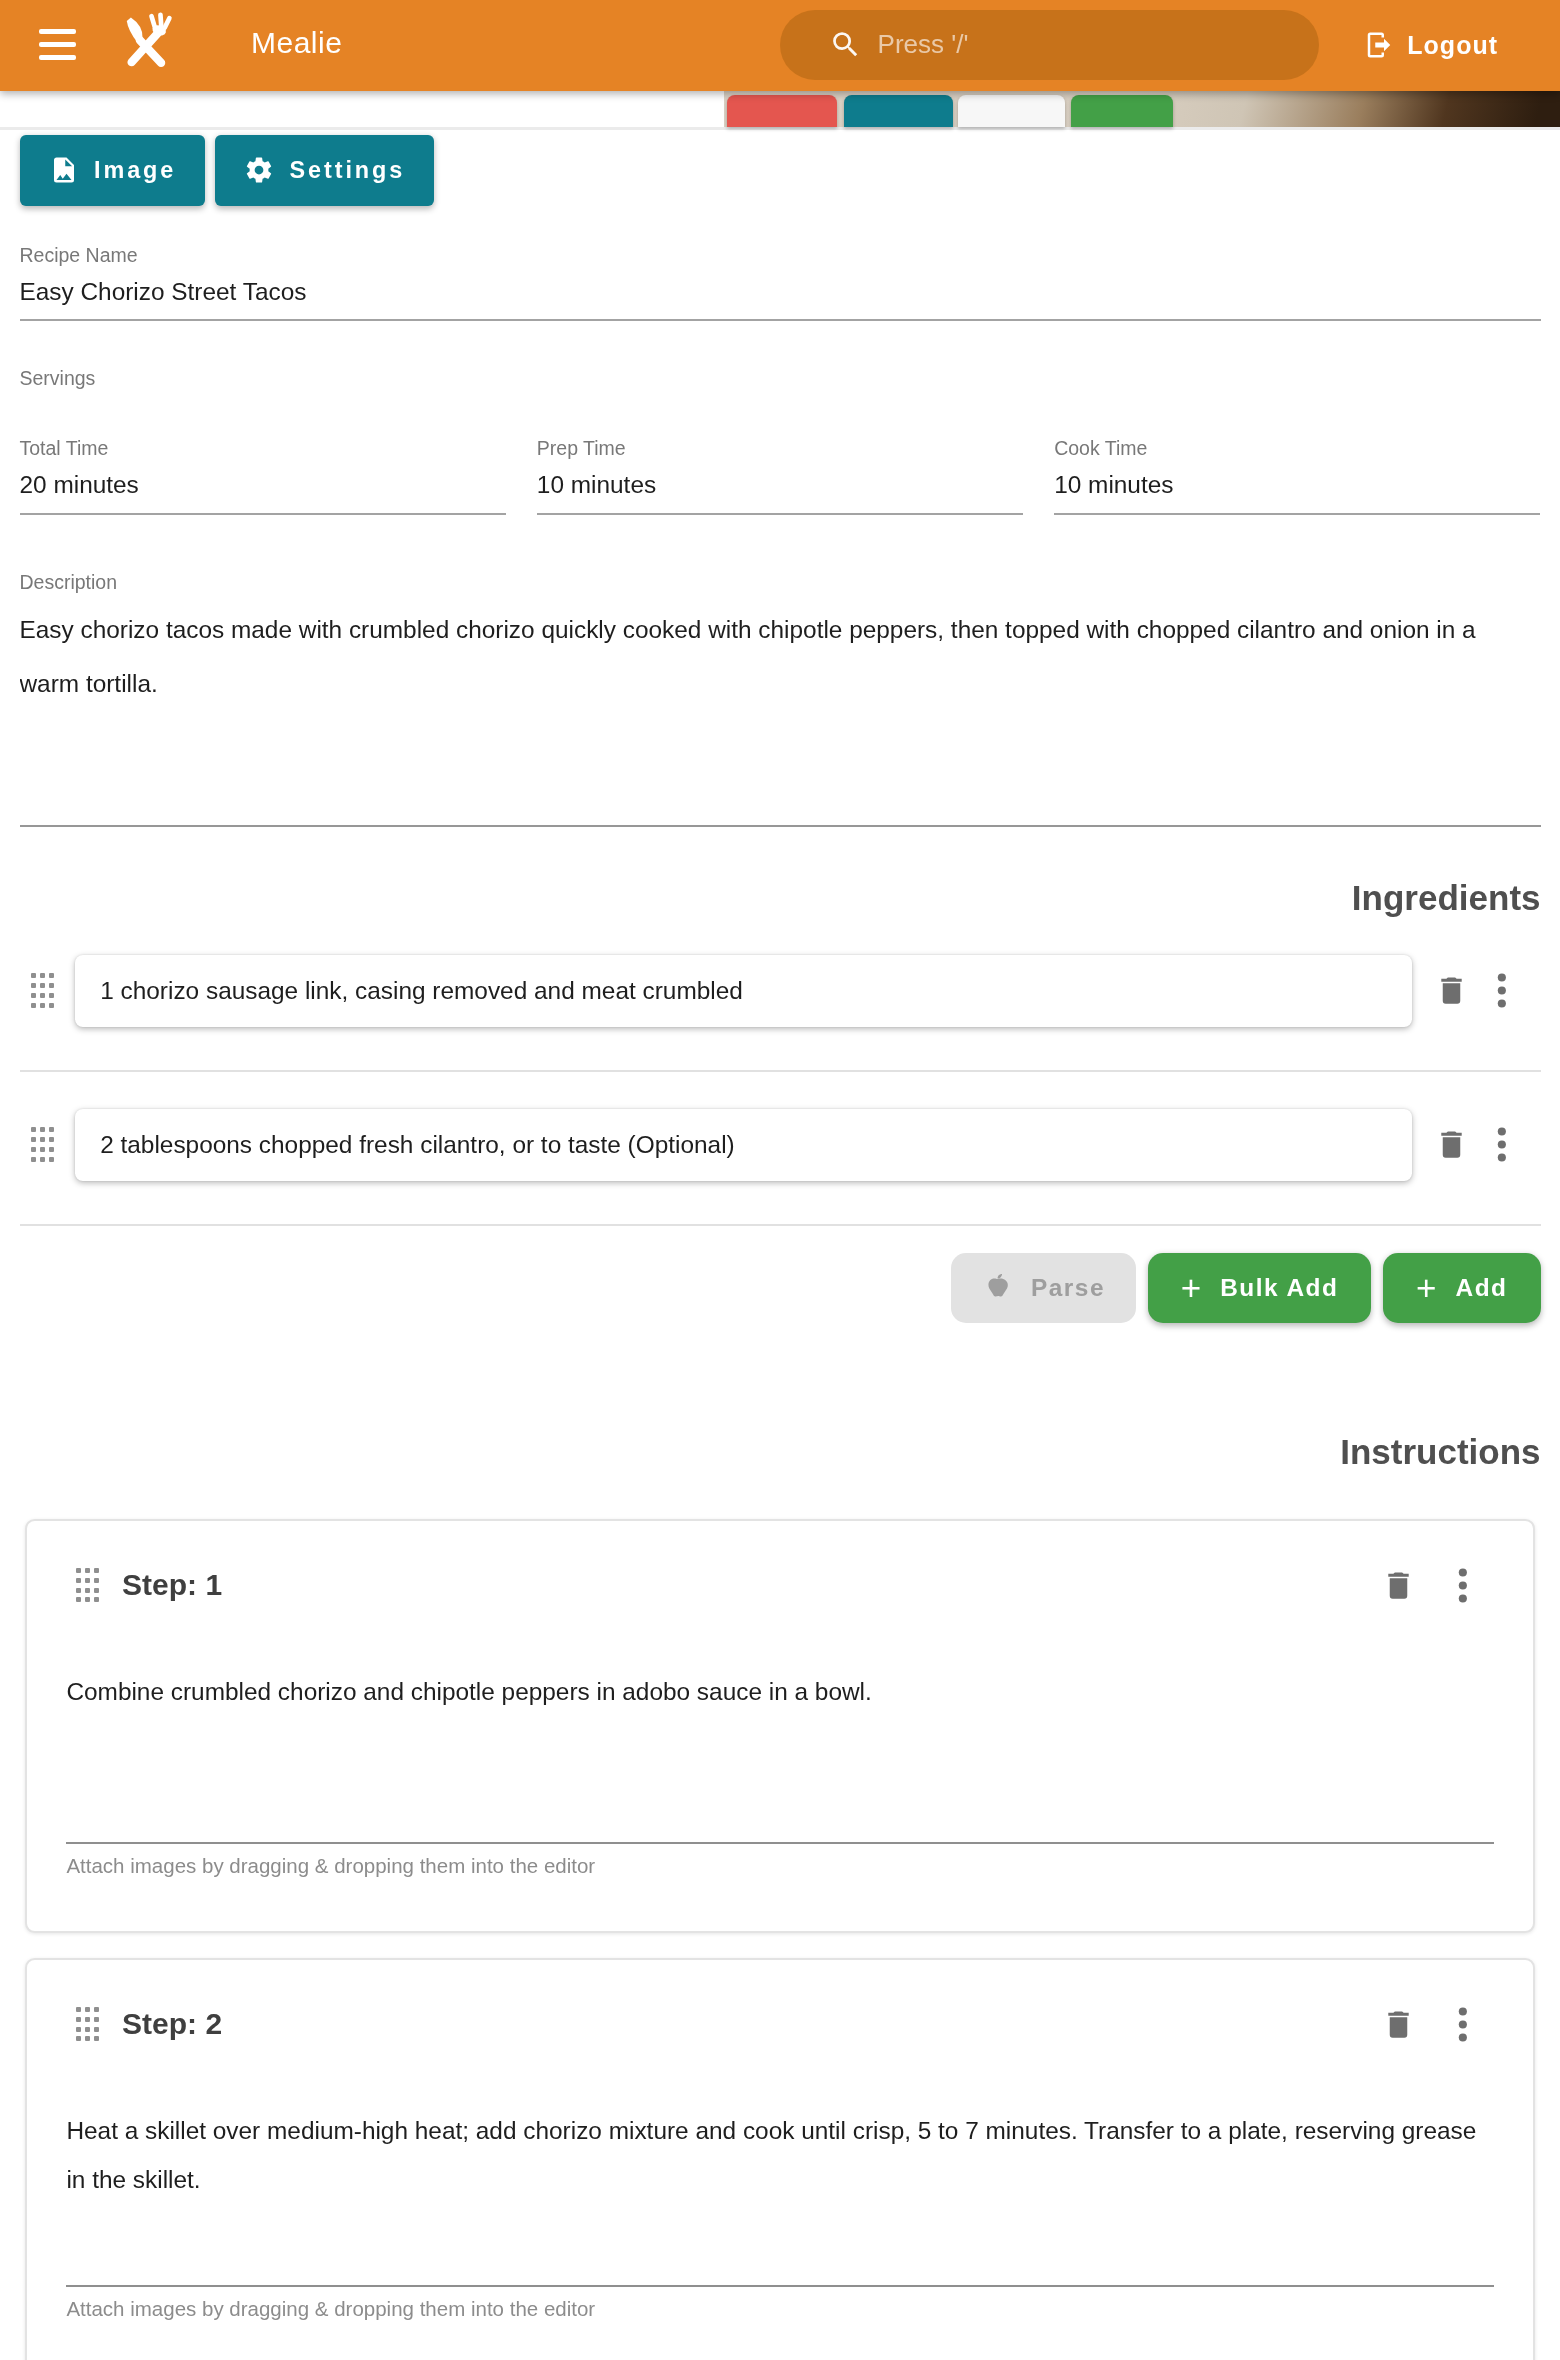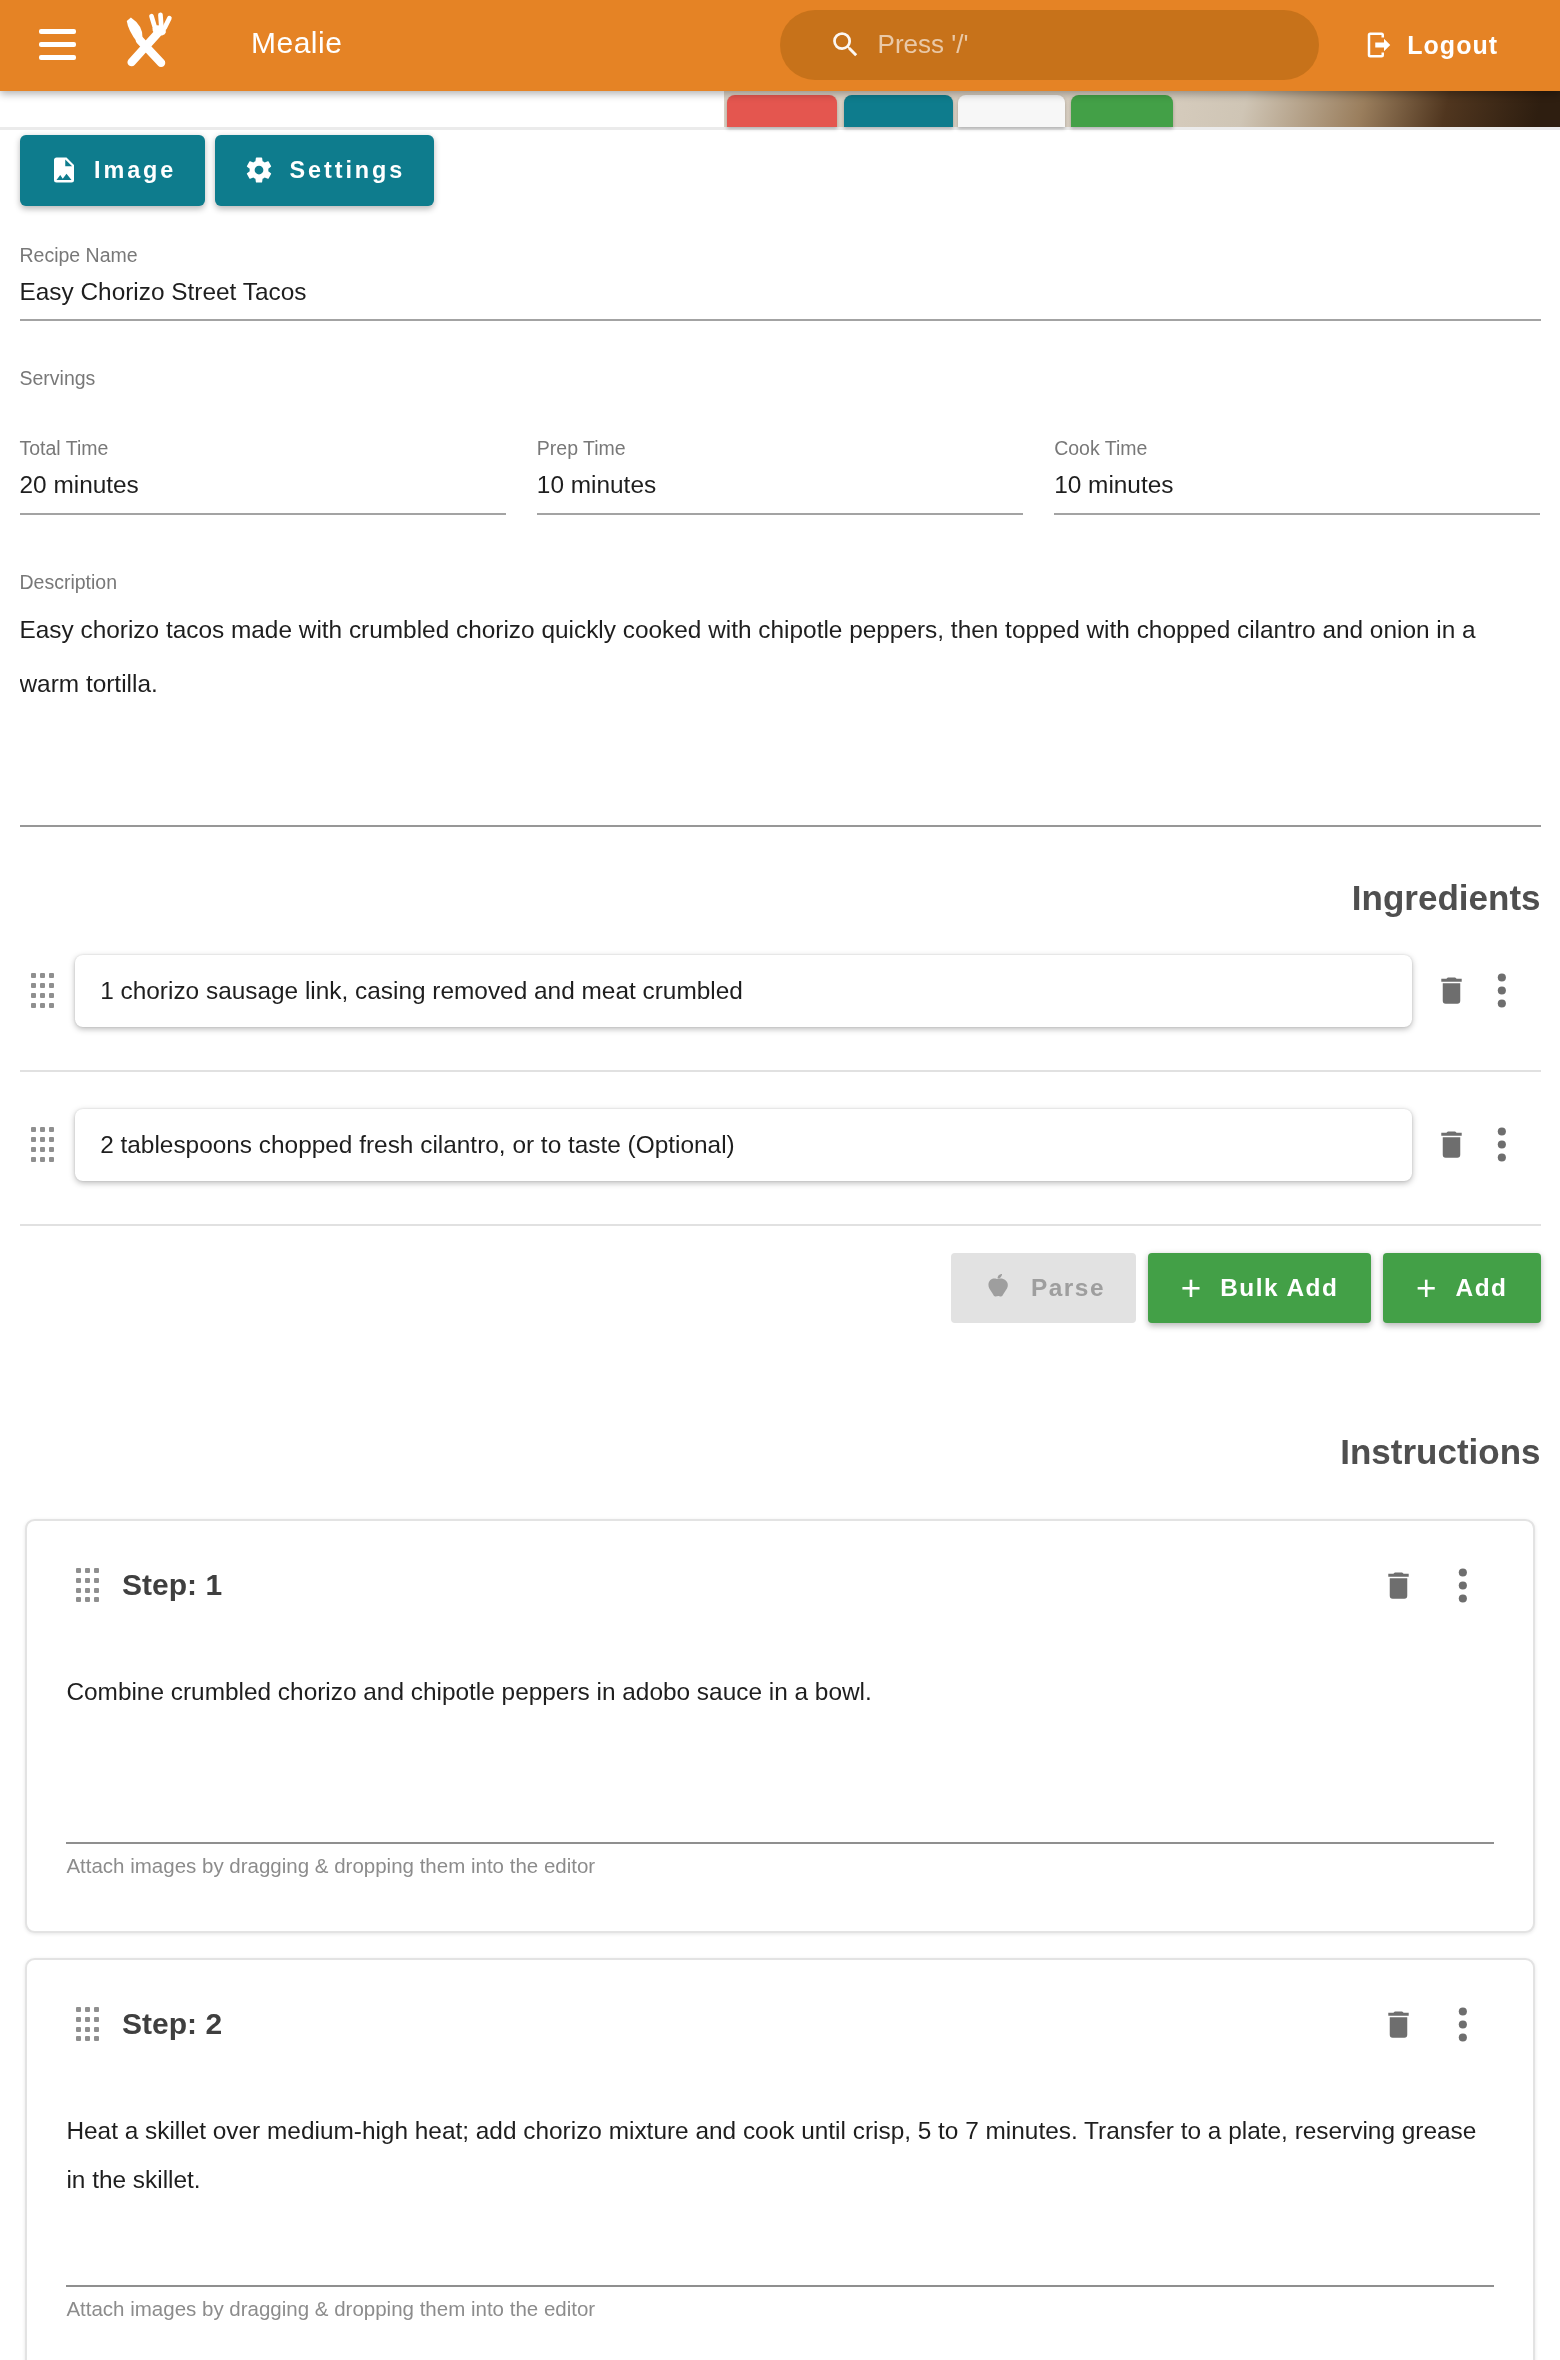--- a/index.html
+++ b/index.html
@@ -55,21 +55,21 @@
   .ing-card input { width:100%; border:none; outline:none; font-family:"Liberation Sans", sans-serif; font-size:24.4px; color:#1e1e1e; background:transparent; }
   .icon-btn { background:none; border:none; cursor:pointer; display:flex; align-items:center; justify-content:center; }
   .ing-row .trash { margin-left:21.5px; }
   .ing-row .kebab { margin-left:27px; margin-right:33px; }
   .trash svg { width:35px; height:35px; }
   .kebab svg { width:11.7px; height:37px; }
 
   .divider { margin-top:43px; height:2px; background:#e1e1e1; }
 
   .ing-actions { margin-top:27px; display:flex; justify-content:flex-end; gap:11.7px; }
-  .btn { display:inline-flex; align-items:center; gap:17.6px; height:70px; border:none; border-radius:4px; font-family:"Liberation Sans", sans-serif; font-size:24.4px; font-weight:700; letter-spacing:1.5px; cursor:pointer; }
+  .btn { display:inline-flex; align-items:center; gap:17.6px; height:70px; border:none; border-radius:15px; font-family:"Liberation Sans", sans-serif; font-size:24.4px; font-weight:700; letter-spacing:1.5px; cursor:pointer; }
   .btn .plus { font-size:35px; font-weight:400; line-height:1; }
   .btn-disabled { background:#E2E2E2; color:#9E9E9E; padding:0 31px; cursor:default; }
   .btn-green { background:#43A047; color:#fff; padding:0 33px; box-shadow:0 2.9px 5.9px rgba(0,0,0,.28); }
   .btn-disabled svg { width:31px; height:31px; }
 
   .instructions-heading { margin-top:109px; }
 
   
   .step-card { margin:47px 5.9px 0 5.9px; background:#fff; border:2px solid #E3E3E3; border-radius:9.8px; box-shadow:0 1px 3.9px rgba(0,0,0,.10); padding:45px 39px 53px 39px; }
   .step-card + .step-card { margin-top:25px; }

